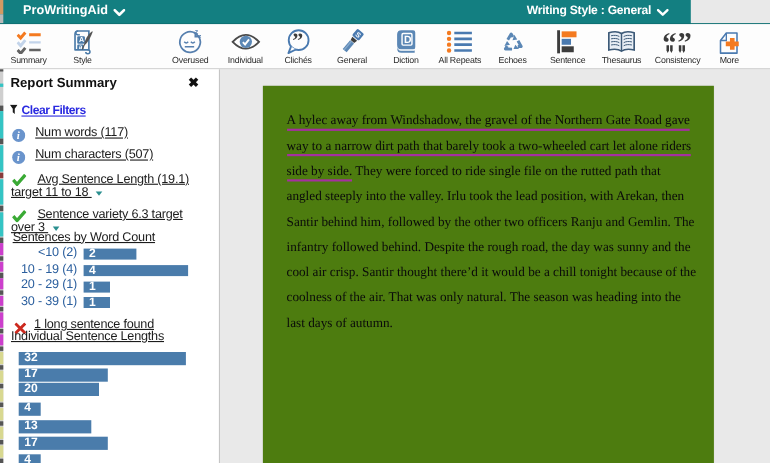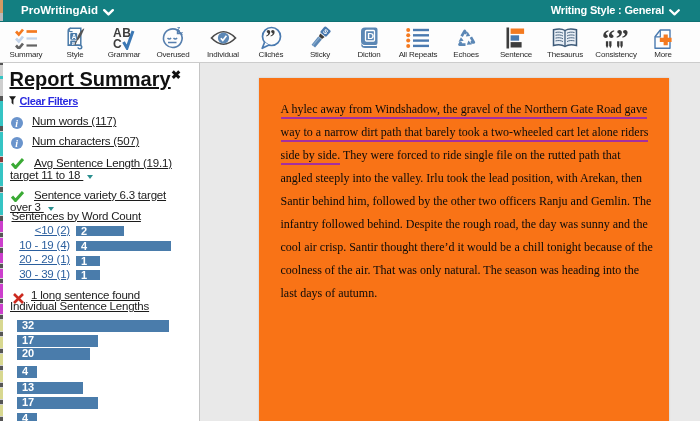--- a/index.html
+++ b/index.html
@@ -1,50 +1,50 @@
 <!DOCTYPE html>
 <html><head>
 <meta charset="utf-8">
 <style>
 * { margin:0; padding:0; box-sizing:border-box; }
 html,body { width:700px; height:421px; overflow:hidden; font-family:"Liberation Sans", sans-serif; }
 #app { position:relative; width:700px; height:421px; background:#e9e9e9; }
 
 
-#topbar { position:absolute; left:0; top:0; width:700px; height:22px; background:#137f81; }
+#topbar { position:absolute; left:0; top:0; width:628px; height:22px; background:#137f81; }
 #topbar .edgeorange { position:absolute; left:0; top:0; width:3px; height:13px; background:#d29a63; }
 #topbar .edgegray { position:absolute; left:0; top:13px; width:3px; height:9px; background:#b9b9b9; }
 #topbar .title { position:absolute; left:21px; top:2.5px; color:#fff; font-size:11.5px; font-weight:bold; line-height:1.3; }
 #topbar .right { position:absolute; right:20px; top:2.5px; color:#fff; font-size:11px; font-weight:bold; letter-spacing:-0.2px; line-height:1.3; }
 .chev { display:inline-block; width:11px; height:7px; margin-left:5px; position:relative; top:2px; }
 
 
 #toolbar { position:absolute; left:0; top:22px; width:700px; height:41px; background:#fdfdfd; border-bottom:1px solid #cccccc; }
 .titem { position:absolute; top:5px; width:56px; text-align:center; }
 .titem .ticon { height:22px; display:flex; align-items:center; justify-content:center; }
 .titem .tlabel { font-size:8px; color:#2a2a2a; letter-spacing:-0.2px; margin-top:1.5px; white-space:nowrap; line-height:1; }
 
 
 #panel { position:absolute; left:0; top:63px; width:200px; height:358px; background:#ffffff; border-right:1px solid #c5c5c5; }
-#panel h1 { font-size:20px; font-weight:bold; color:#111; position:absolute; left:9.5px; top:5.8px; line-height:1;text-decoration:underline; }
+#panel h1 { font-size:12px; font-weight:bold; color:#111; position:absolute; left:9.5px; top:5.8px; line-height:1; }
 #panel .close { position:absolute; left:171px; top:5px; font-size:12px; font-weight:bold; color:#111; }
 .clearf { position:absolute; left:8.5px; top:32px; font-size:11px; letter-spacing:-0.4px; line-height:1.1; }
 .clearf a { color:#2a2ae0; font-weight:bold; text-decoration:underline; }
 .prow { position:absolute; font-size:11.5px; letter-spacing:-0.2px; color:#1c1c1c; line-height:1; white-space:nowrap;text-decoration:underline; }
-.bluelab { position:absolute; font-size:11.5px; letter-spacing:-0.2px; color:#2b5f9e; line-height:1; text-align:right; left:0; width:70px;text-decoration:underline; }
+.bluelab { position:absolute; font-size:11.5px; letter-spacing:-0.2px; color:#2b5f9e; line-height:1; text-align:right; left:0; width:70px; }
 .bar { position:absolute; background:#4a7cab; }
 .bar span { position:absolute; left:5px; top:0px; color:#fff; font-size:11px; font-weight:bold; line-height:1; }
 .tri { display:inline-block; width:0; height:0; border-left:3.5px solid transparent; border-right:3.5px solid transparent; border-top:4.5px solid #2a8f8f; margin-left:4px; }
 
 
 #strip { position:absolute; left:0; top:63px; width:2.5px; height:358px; background:#cfcfcf; z-index:5; }
 .seg { position:absolute; left:0; width:2.5px; }
 
 
-#page { position:absolute; left:239px; top:78px; width:410px; height:343px; background:#f97316; box-shadow:0 0 2px rgba(0,0,0,0.15);margin-left:20px; }
+#page { position:absolute; left:239px; top:78px; width:410px; height:343px; background:#4d7c0f; box-shadow:0 0 2px rgba(0,0,0,0.15); }
 #doc { position:absolute; left:21.5px; top:19.8px; width:387px; font-family:"Liberation Serif", serif; font-size:12px; line-height:23px; color:#0a0a0a; }
 .u { border-bottom:2px solid #a5309f; padding-bottom:1px; }
 </style>
 </head>
 <body>
 <div id="app">
   <div id="topbar">
     <div class="edgeorange"></div>
       <div class="edgegray"></div>
     <div style="position:absolute;left:0;top:21px;width:700px;height:1px;background:#0f7173"></div>
@@ -79,30 +79,20 @@
         <rect x="6.2" y="7" width="7" height="6.8" rx="1" fill="#4a7aa8"></rect>
         <text x="7.8" y="12.6" font-size="6.5" font-weight="bold" fill="#fff" font-family="Liberation Sans">A</text>
         <rect x="6.2" y="14.5" width="5.8" height="5" rx="1" fill="#4a7aa8"></rect>
         <text x="7.7" y="18.8" font-size="6" font-weight="bold" fill="#fff" font-family="Liberation Sans">a</text>
         <path d="M19.8 2.5 C15.8 5.2 13.2 9.8 12 15.8 C15.2 13.6 18 9 20.3 2.8 Z" fill="#555555"></path>
         <line x1="10.8" y1="19" x2="12.5" y2="15" stroke="#555555" stroke-width="1.1"></line>
       </svg>
         </div>
       <div class="tlabel">Style</div>
     </div>
-    <div class="titem" style="left:96px">
-      <div class="ticon">
-          <svg width="22" height="23" viewBox="0 0 22 23">
-        <text x="0" y="9.5" font-size="12" font-weight="bold" fill="#3d3d3d" font-family="Liberation Sans" letter-spacing="0.5">AB</text>
-        <text x="0" y="21" font-size="12" font-weight="bold" fill="#3d3d3d" font-family="Liberation Sans">C</text>
-        <path d="M10.5 15 L14 21 L20 4" stroke="#3c78b4" stroke-width="3" fill="none"></path>
-      </svg>
-        </div>
-      <div class="tlabel">Grammar</div>
-    </div>
     <div class="titem" style="left:145px">
       <div class="ticon">
           <svg width="24" height="24" viewBox="0 0 24 24">
         <path d="M16.5 4.2 A 9.3 9.3 0 1 0 19.8 7.5 L16.5 4.2 Z" fill="none" stroke="#567fae" stroke-width="1.6"></path>
         <path d="M16.5 4.2 L19.8 7.5 L16.5 7.5 Z" fill="none" stroke="#567fae" stroke-width="1.4"></path>
         <path d="M6.5 12 q1.8 2 3.6 0" stroke="#567fae" stroke-width="1.4" fill="none"></path>
         <path d="M12.5 12 q1.8 2 3.6 0" stroke="#567fae" stroke-width="1.4" fill="none"></path>
         <line x1="7" y1="16.5" x2="15.5" y2="16.5" stroke="#567fae" stroke-width="1.5"></line>
         <text x="16" y="5" font-size="6.5" font-weight="bold" fill="#567fae" font-family="Liberation Sans">z</text>
         <text x="19.5" y="8.5" font-size="5" font-weight="bold" fill="#567fae" font-family="Liberation Sans">z</text>
@@ -135,21 +125,21 @@
           <svg width="24" height="24" viewBox="0 0 24 24">
         <g transform="rotate(40 12 12)">
           <rect x="8.1" y="-0.5" width="8" height="8" rx="1.4" fill="#4a7ab0"></rect>
           <text x="10.1" y="5.9" font-size="6.5" fill="#fff" font-weight="bold" font-family="Liberation Sans">S</text>
           <path d="M9.3 8.3 L14.9 8.3 L14.2 11.5 L10 11.5 Z" fill="#3d3d3d"></path>
           <path d="M9.8 12 L14.4 12 L14.4 22.5 L9.8 22.5 Z" fill="#5b87b5"></path>
           <rect x="10.6" y="12" width="1.3" height="10.5" fill="#85a9cc"></rect>
         </g>
       </svg>
         </div>
-      <div class="tlabel">Sticky</div>
+      <div class="tlabel">General</div>
     </div>
     <div class="titem" style="left:341px">
       <div class="ticon">
           <svg width="23" height="22" viewBox="0 0 23 22">
         <path d="M7 0.5 L17.5 0.5 Q19.5 0.5 19.5 2.5 L19.5 16 Q19.5 18 17.5 18 L7 18 Q3 18 3 14 L3 4.5 Q3 0.5 7 0.5 Z" fill="#5b87b5"></path>
         <path d="M3.2 15.5 Q3.2 18.8 7 18.8 L19 18.8 L19 21 L7 21 Q3.2 21 3.2 17.8 Z" fill="#5b87b5"></path>
         <path d="M5 18.5 L18.5 18.5" stroke="#fff" stroke-width="1" fill="none"></path>
         <rect x="7.5" y="3.5" width="9" height="10.5" fill="none" stroke="#fff" stroke-width="1.3" rx="1"></rect>
         <text x="9.3" y="12.3" font-size="9.5" font-weight="bold" fill="#fff" font-family="Liberation Sans">D</text>
       </svg>

